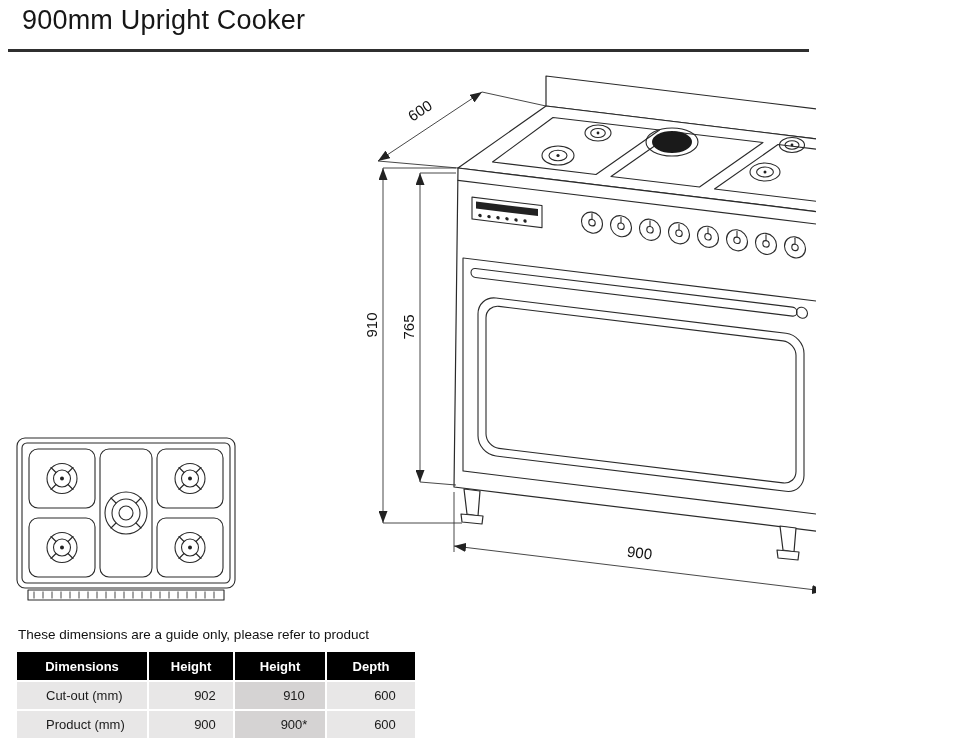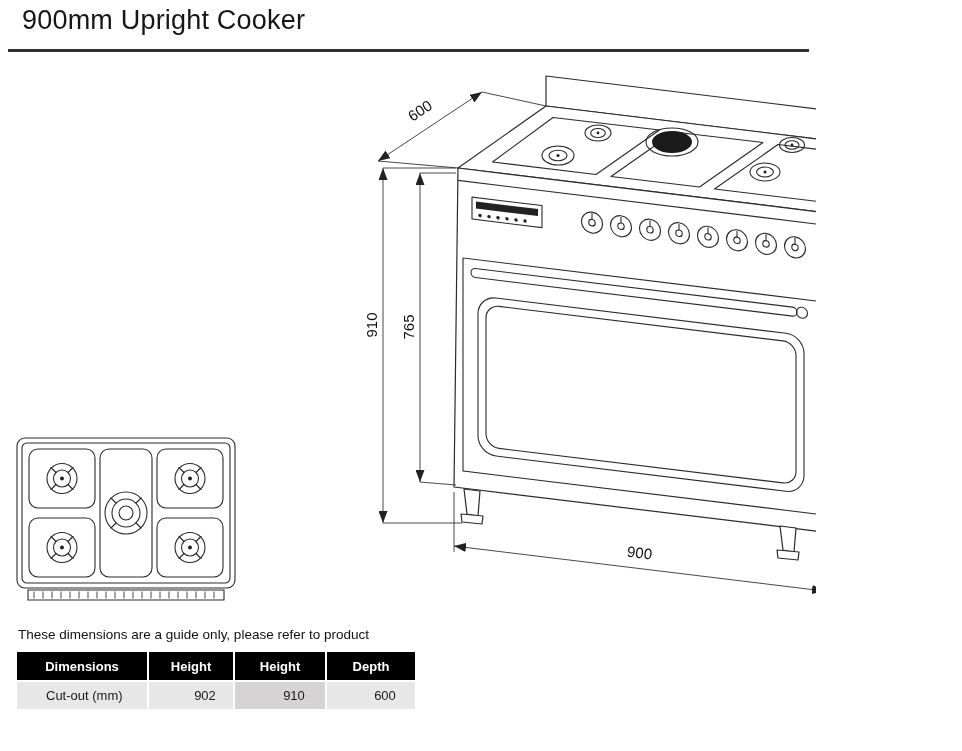--- a/index.html
+++ b/index.html
@@ -261,16 +261,22 @@
         <th class="col-d">Depth</th>
       </tr>
     </thead>
     <tbody>
       <tr>
         <td class="rowlabel">Cut-out (mm)</td>
         <td>902</td>
         <td class="heightcol">910</td>
         <td>600</td>
       </tr>
+      <tr>
+        <td class="rowlabel">Product (mm)</td>
+        <td>900</td>
+        <td class="heightcol">900*</td>
+        <td>600</td>
+      </tr>
     </tbody>
   </table>
 
 </div>
 
 </body></html>

